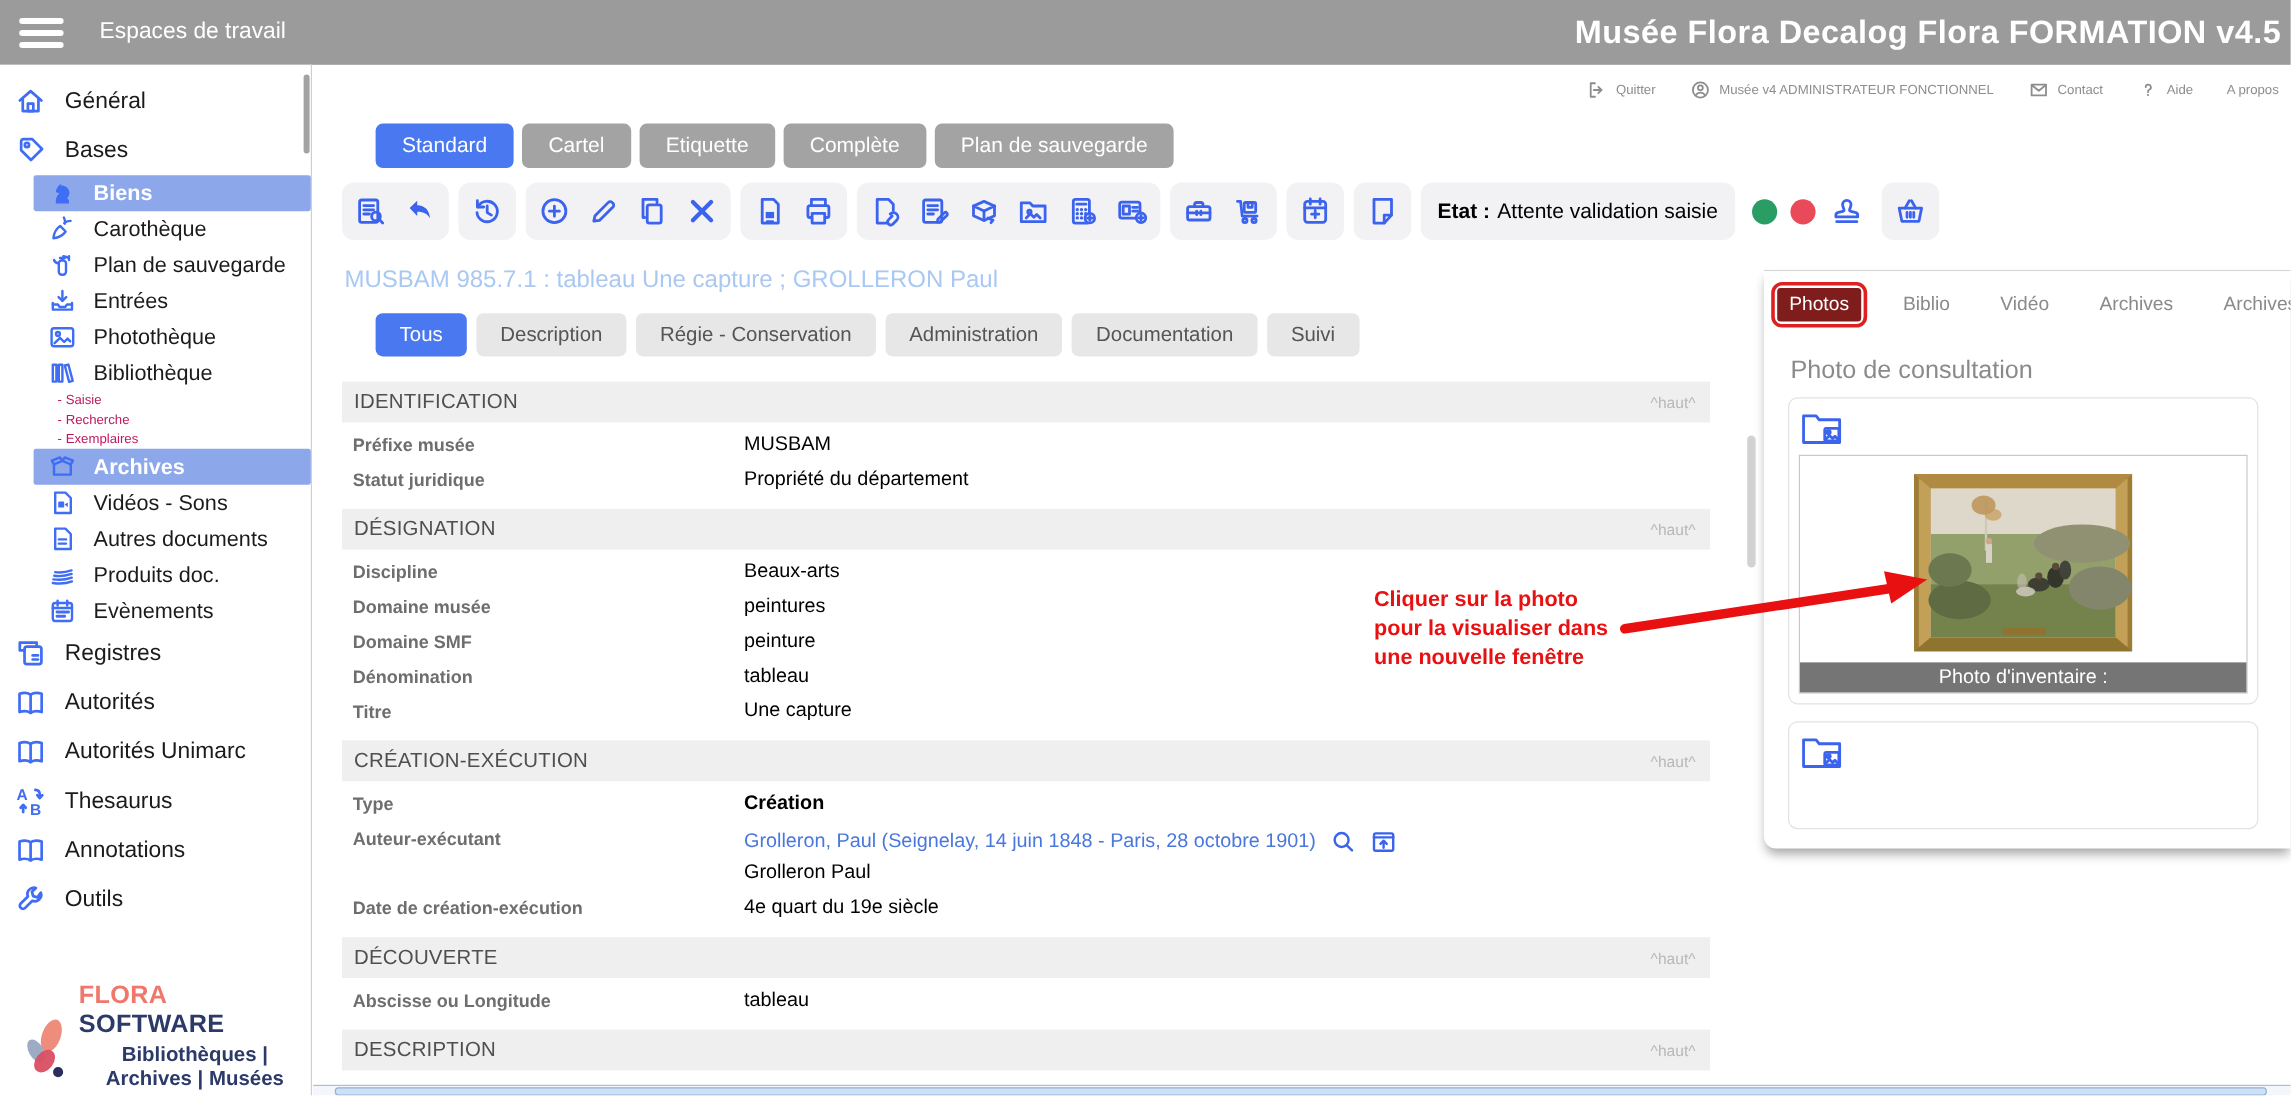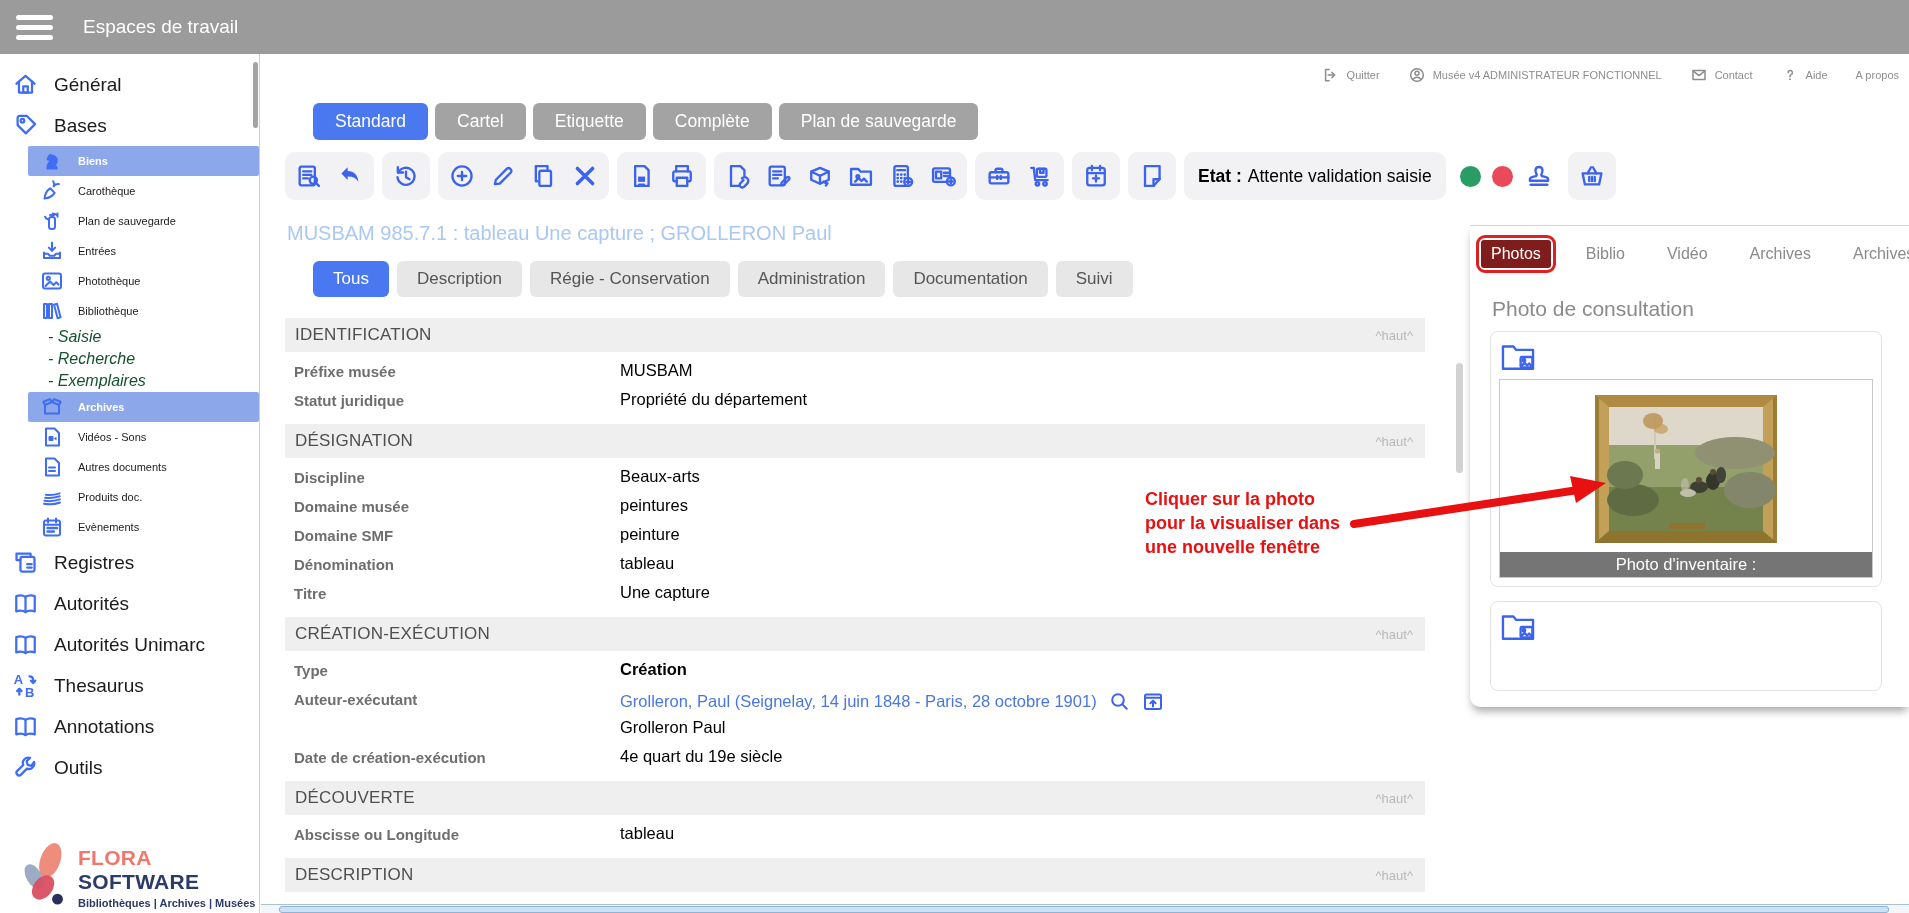--- a/index.html
+++ b/index.html
@@ -13,32 +13,32 @@
   .hamburger span{height:5px;background:#fff;border-radius:2.5px;}
   .workspace{color:#fff;font-size:19px;margin-left:30px;}
   .app-title{margin-left:auto;margin-right:8px;color:#fff;font-size:27px;font-weight:bold;letter-spacing:.4px;}
 
   
   .sidebar{position:absolute;left:0;top:54px;width:260px;bottom:0;border-right:1px solid #cfcfcf;
            box-sizing:border-box;padding-top:10px;background:#fff;}
   .side-scroll{position:absolute;right:1px;top:8px;width:5px;height:66px;background:#a3a3a3;border-radius:3px;}
   .side-item{display:flex;align-items:center;cursor:pointer;color:#1b1b1b;}
   .side-item.l0{padding:7px 6px 7px 12px;font-size:19px;gap:15px;}
-  .side-item.l1{padding:3px 6px 3px 12px;font-size:11px;gap:14px;margin-left:28px;}
-  .side-item.l2{padding:2px 6px 2px 0;font-size:16px;margin-left:48px;color:#14532d;font-style:italic;}
+  .side-item.l1{padding:3px 6px 3px 12px;font-size:18px;gap:14px;margin-left:28px;}
+  .side-item.l2{padding:2px 6px 2px 0;font-size:11px;margin-left:48px;color:#be185d;}
   .side-item.active{background:#8ca7ea;color:#fff;font-weight:bold;border-radius:2px;}
   .ico{flex:none;color:#3f6df4;display:inline-flex;}
   .l0>.ico{width:27px;height:27px;}
   .l1>.ico{width:24px;height:24px;}
   .ico svg{width:100%;height:100%;}
   .logo-block{position:absolute;left:16px;bottom:4px;display:flex;align-items:flex-end;gap:6px;}
   .brand-line{font-size:21px;font-weight:bold;letter-spacing:.3px;}
   .brand-flora{color:#f0776b;}
   .brand-software{color:#2c3a6a;}
-  .tagline{font-size:11px;color:#2c3a6a;font-weight:bold;margin-top:3px;}
+  .tagline{font-size:17px;color:#2c3a6a;font-weight:bold;margin-top:3px;text-align:center;}
 
   
   .utility{position:absolute;top:54px;right:10px;height:42px;display:flex;align-items:center;gap:28px;
            color:#8d8d8d;font-size:11px;}
   .u-item{display:flex;align-items:center;gap:7px;cursor:pointer;white-space:nowrap;}
   .u-item .ico{color:#8d8d8d;width:18px;height:18px;}
 
   
   .main{position:absolute;left:285px;top:96px;width:1150px;}
   .vtabs{display:flex;gap:7px;margin:7px 0 0 28px;}
@@ -104,20 +104,21 @@
 </head>
 <body>
 
 <header class="topbar">
   <div class="hamburger">
     <span></span>
       <span></span>
       <span></span>
   </div>
   <div class="workspace">Espaces de travail</div>
+  <div class="app-title">Musée Flora Decalog Flora FORMATION v4.5</div>
 </header>
 
 <aside class="sidebar">
   <nav id="side-nav">
       <div class="side-item l0">
         <span class="ico">
           <svg viewBox="0 0 24 24" fill="none" stroke="currentColor" stroke-width="2" stroke-linecap="round" stroke-linejoin="round">
             <path d="M4 11.3 12 4.4l8 6.9"></path>
             <path d="M6.2 10v9.2h11.6V10"></path>
             <rect x="10" y="13.6" width="4" height="5.6"></rect>

